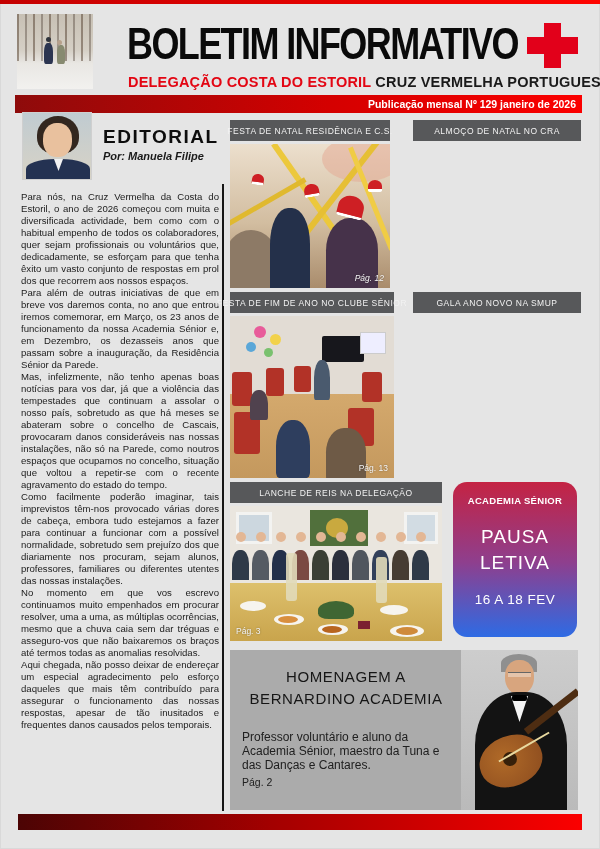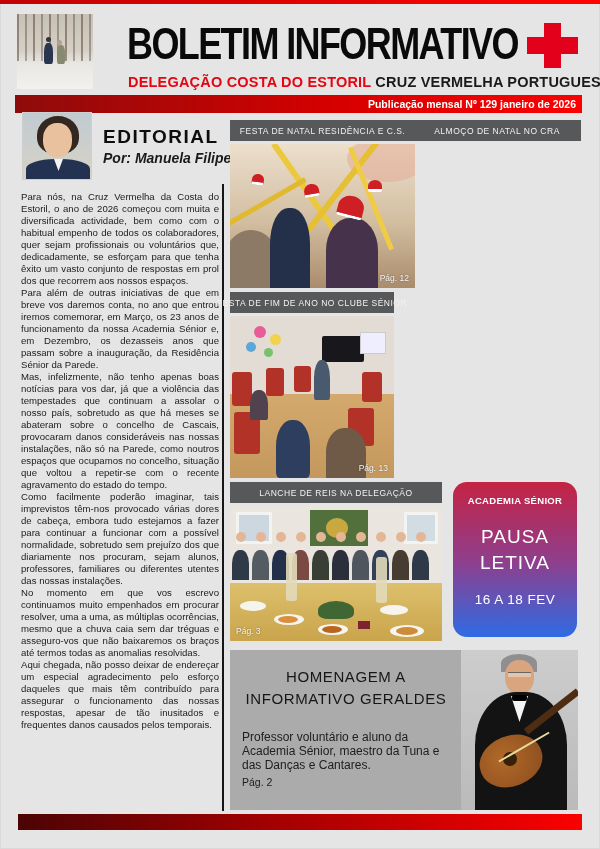--- a/index.html
+++ b/index.html
@@ -57,21 +57,21 @@
     justify-content:center; white-space:nowrap; }
   .pag { position:absolute; color:#f5f5f5; font-size:8.5px; text-shadow:0 0 2px rgba(0,0,0,.4); }
   .pag.br { right:6px; bottom:5px; }
   .pag.bl { left:6px; bottom:5px; }
 
   .card { position:absolute; }
   .card .ph { position:absolute; left:0; top:24px; right:0; bottom:0; overflow:hidden; }
   .card .ph > div { position:absolute; }
 
   
-  .ph-natal { background:linear-gradient(180deg,#ecdfcd 0%,#d2bda0 55%,#a98c6c 100%); }
+  .ph-natal { background:linear-gradient(180deg,#ecdfcd 0%,#d2bda0 55%,#a98c6c 100%);font-style:italic; }
   .ph-natal .drape { right:-12px; top:-8px; width:80px; height:46px; background:rgba(227,172,150,.55); border-radius:50%; }
   .ph-natal .stick1 { left:18px; top:46px; width:120px; height:6px; background:#ecc83c; transform:rotate(55deg); }
   .ph-natal .stick2 { left:52px; top:40px; width:120px; height:6px; background:#e6bf34; transform:rotate(-52deg); }
   .ph-natal .stick3 { left:86px; top:52px; width:110px; height:5px; background:#f0cc45; transform:rotate(68deg); }
   .ph-natal .stick4 { left:-18px; top:58px; width:100px; height:5px; background:#e0b92f; transform:rotate(-30deg); }
   .hat { background:#ce1f24; border-radius:55% 55% 15% 15%; border-bottom:3px solid #fff; }
   .ph-natal .hat1 { left:108px; top:52px; width:26px; height:22px; transform:rotate(14deg); }
   .ph-natal .hat2 { left:74px; top:40px; width:15px; height:13px; transform:rotate(-10deg); }
   .ph-natal .hat3 { left:138px; top:36px; width:14px; height:12px; }
   .ph-natal .hat4 { left:22px; top:30px; width:12px; height:11px; transform:rotate(8deg); }
@@ -171,29 +171,29 @@
   .ph-guitar .suit { left:14px; top:42px; width:92px; height:118px; background:#131313; border-radius:45% 45% 0 0; }
   .ph-guitar .shirt { left:50px; top:46px; width:17px; height:26px; background:#f5f5f5; clip-path:polygon(0 0,100% 0,50% 100%); }
   .ph-guitar .bow { left:51px; top:45px; width:15px; height:6px; background:#000; border-radius:2px; }
   .ph-guitar .neck { left:58px; top:58px; width:66px; height:7px; background:#4e2d12; transform:rotate(-38deg); }
   .ph-guitar .gbody { left:18px; top:86px; width:64px; height:50px; background:radial-gradient(circle at 40% 40%, #b06a28, #8a4a1e); border-radius:48%; transform:rotate(-22deg); }
   .ph-guitar .hole { left:42px; top:102px; width:14px; height:14px; background:#36200a; border-radius:50%; }
   .ph-guitar .str { left:34px; top:96px; width:58px; height:2px; background:#e8d9a0; transform:rotate(-30deg); }
 
   
   .ed-heading { left:103px; top:126px; font-size:19px; font-weight:bold; letter-spacing:1.5px; color:#0d0d0d; }
-  .ed-byline { left:103px; top:150px; font-size:14px; font-weight:bold; font-style:italic; color:#1a1a1a; }
+  .ed-byline { left:103px; top:150px; font-size:11px; font-weight:bold; font-style:italic; color:#1a1a1a; }
   .ed-body { left:21px; top:191px; width:198px; color:#1c1c1c;
     font-size:9.6px; line-height:12px; text-align:justify; }
   .ed-body p { margin:0; }
 
   .divider { left:222px; top:184px; width:2px; height:627px; background:#161616; }
 
   
-  .card1 { left:230px; top:120px; width:185px; height:168px; }
+  .card1 { left:230px; top:120px; width:160px; height:168px; }
   .card2 { left:413px; top:120px; width:168px; height:168px; }
   .card3 { left:230px; top:292px; width:164px; height:186px; }
   .card4 { left:413px; top:292px; width:168px; height:186px; }
   .card5 { left:230px; top:482px; width:212px; height:159px; }
 
   
   .notice { left:453px; top:482px; width:124px; height:155px; border-radius:14px;
     background:linear-gradient(180deg,#c42343 0%,#8e3f8e 52%,#2e6be4 100%);
     color:#fff; display:flex; flex-direction:column; align-items:center; text-align:center; }
   .notice .t { margin-top:13px; font-size:9.5px; font-weight:bold; letter-spacing:.3px; }
@@ -302,20 +302,21 @@
       <div class="chairR c6"></div>
       <div class="persB pA"></div>
       <div class="persB pB"></div>
       <div class="persB pC"></div>
       <div class="persB pD"></div>
       <span class="pag br">Pág. 13</span>
     </div>
   </div>
 
   <div class="card card4">
+    <div class="caption-bar">GALA ANO NOVO NA SMUP</div>
   </div>
 
   <div class="card card5">
     <div class="caption-bar">LANCHE DE REIS NA DELEGAÇÃO</div>
     <div class="ph ph-lanche">
       <div class="winL"></div>
       <div class="winR"></div>
       <div class="art"></div>
       <div class="artIn"></div>
       <div class="crowd">
@@ -362,21 +363,21 @@
     <div class="big">
       <div>PAUSA</div>
       <div>LETIVA</div>
     </div>
     <div class="dates">16 A 18 FEV</div>
   </div>
 
   <div class="abs tribute">
     <div class="hd">
       <div>HOMENAGEM A</div>
-      <div>INFORMATIVO GERALDES</div>
+      <div>BERNARDINO ACADEMIA</div>
     </div>
     <div class="body">Professor voluntário e aluno da Academia Sénior, maestro da Tuna e das Danças e Cantares.</div>
     <div class="pag2">Pág. 2</div>
     <div class="photo ph-guitar">
       <div class="hair"></div>
       <div class="face"></div>
       <div class="glass"></div>
       <div class="suit"></div>
       <div class="shirt"></div>
       <div class="bow"></div>

